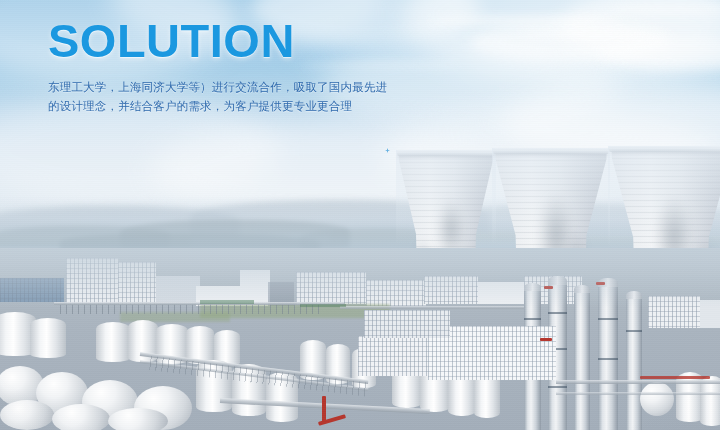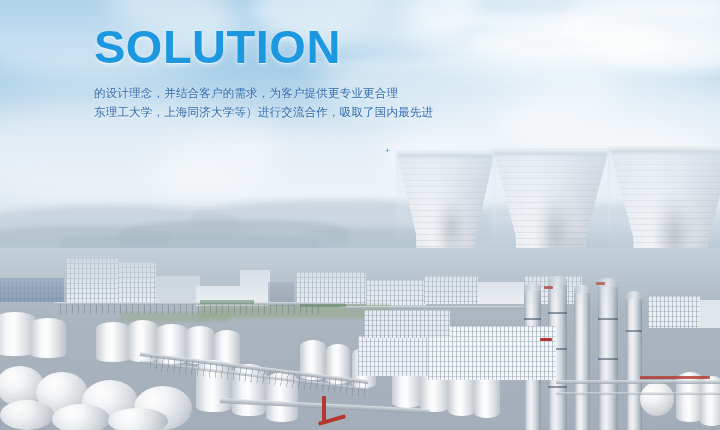--- a/index.html
+++ b/index.html
@@ -176,21 +176,21 @@
     background:radial-gradient(ellipse 105% 105% at 50% 45%, rgba(0,0,0,0) 62%, rgba(30,45,60,0.10) 100%);
     pointer-events:none;
   }
   .tex {
     position:absolute; left:0; top:0; width:720px; height:430px; pointer-events:none;
     background:repeating-linear-gradient(to bottom, rgba(255,255,255,0.035) 0 1px, rgba(0,0,0,0.015) 1px 2px);
     opacity:.55;
   }
 
   
-  .copy { position:absolute; left:48px; top:22px; width:360px; z-index:40;margin-left:46px; }
+  .copy { position:absolute; left:48px; top:16px; width:360px; z-index:40; }
 
   .headline {
     font-size:47px; font-weight:bold; letter-spacing:0.5px;
     color:#1b98e0; line-height:1.05;
     text-shadow:0 1px 0 rgba(255,255,255,0.55), 0 2px 5px rgba(255,255,255,0.45);
   }
   .subline {
     margin-top:14px;
     font-size:19.5px; font-weight:bold; color:#1d7fc9;
     line-height:1.62; letter-spacing:0.6px;
@@ -412,18 +412,18 @@
     <div class="bldg" style="left:700px; top:300px; width:24px; height:28px; background:#e2e7ec;"></div>
   </div>
 
   <div class="fg-haze"></div>
   <div class="tex"></div>
   <div class="vignette"></div>
 
   <div class="copy">
     <div class="headline">SOLUTION</div>
     <div class="body-copy">
+      <div>东理工大学，上海同济大学等）进行交流合作，吸取了国内最先进</div>
       <div>的设计理念，并结合客户的需求，为客户提供更专业更合理</div>
-      <div>东理工大学，上海同济大学等）进行交流合作，吸取了国内最先进</div>
     </div>
   </div>
 
 </div>
 
 </body></html>

